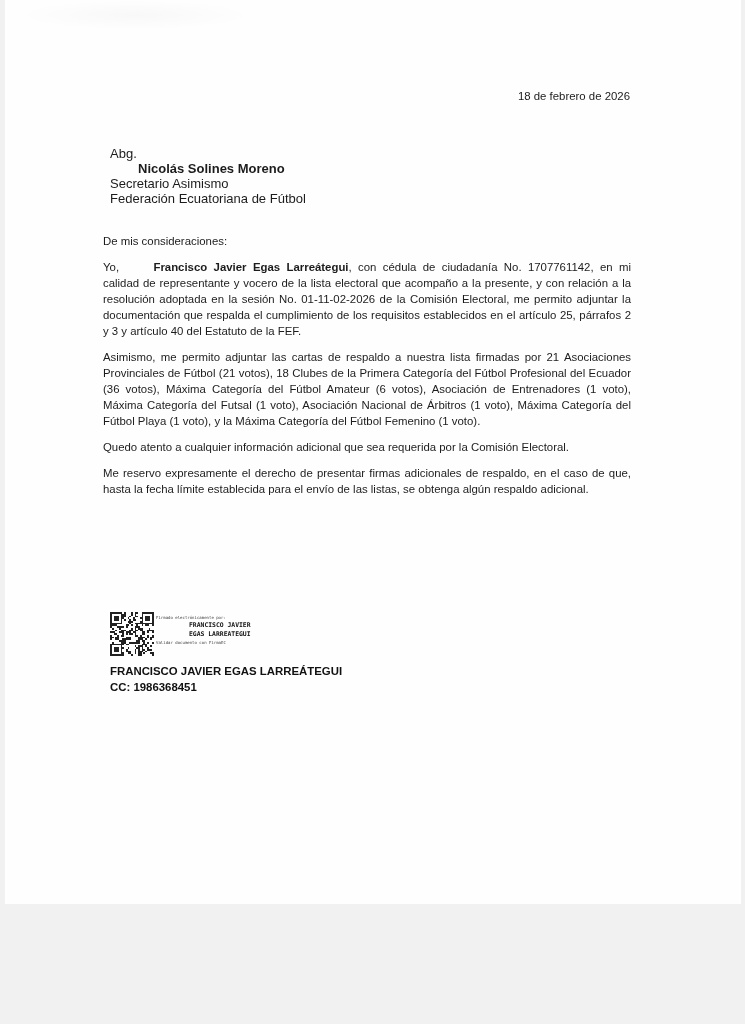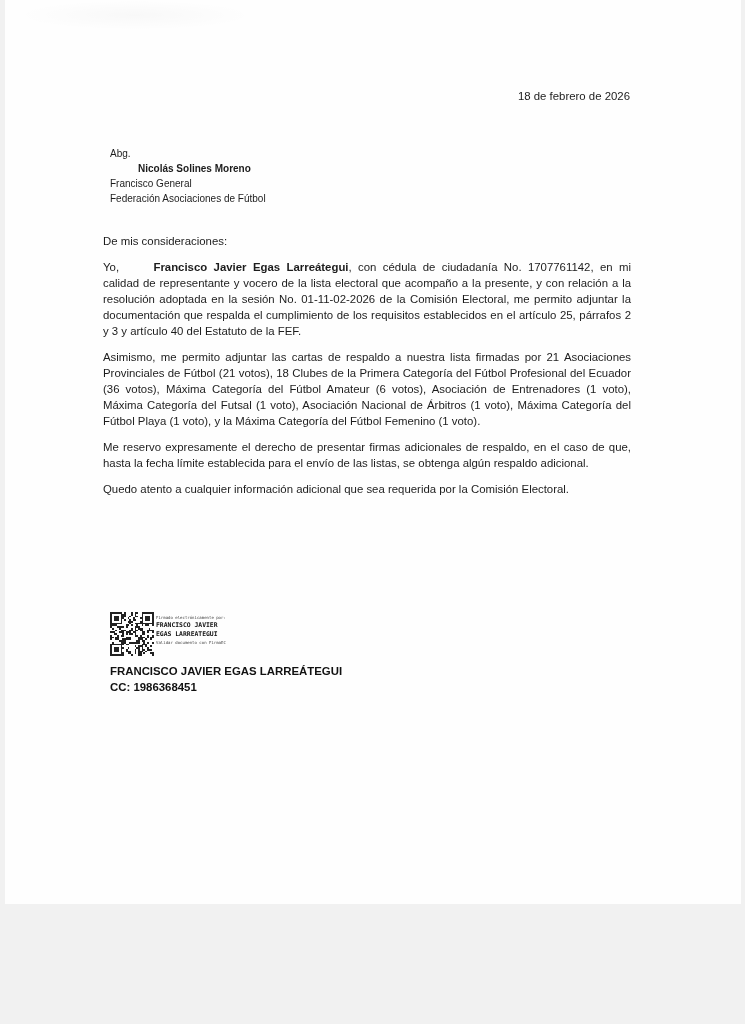--- a/index.html
+++ b/index.html
@@ -18,21 +18,21 @@
   .page::before {
     content: ""; position: absolute; left: 10px; top: 0; width: 240px; height: 30px;
     background: radial-gradient(ellipse at center, rgba(0,0,0,0.025), rgba(0,0,0,0) 70%);
   }
   .date {
     position: absolute; right: 111px; top: 88px;
     font-size: 11.4px; line-height: 16px; color: #1c1c1c;
   }
   .recipient {
     position: absolute; left: 105px; top: 146px;
-    font-size: 10px; line-height: 15px;
+    font-size: 13px; line-height: 15px;
   }
   .recipient div { white-space: nowrap; }
   .bold { font-weight: bold; padding-left: 28px; }
   .body-text {
     position: absolute; left: 98px; top: 233px; width: 528px;
     font-size: 11.4px; line-height: 16px;
   }
   .body-text p { margin: 0 0 10px 0; text-align: justify; }
   .body-text p.salutation { margin-bottom: 10px; }
   .signature {
@@ -40,46 +40,46 @@
     display: flex; align-items: flex-start;
   }
   .qr {
     width: 44px; height: 44px;
   }
   .sig-text {
     margin-left: 2px; margin-top: 2px;
     font-family: "DejaVu Sans Mono", monospace;
   }
   .sig-small { font-size: 4px; line-height: 7px; color: #444; }
-  .sig-name { font-size: 6.4px; line-height: 9px; font-weight: bold; color: #111; }
+  .sig-name { font-size: 6.4px; line-height: 9px; font-weight: bold; color: #111; margin-left: 33px; }
   .signer {
     position: absolute; left: 105px; top: 663px;
     font-size: 11.4px; line-height: 16px; font-weight: bold; color: #111;
   }
 </style>
 </head>
 <body>
 
 <div class="page">
 
   <div class="date">18 de febrero de 2026</div>
 
   <div class="recipient">
     <div>Abg.</div>
     <div class="bold">Nicolás Solines Moreno</div>
-    <div>Francisco General</div>
-    <div>Federación Asociaciones de Fútbol</div>
+    <div>Secretario Asimismo</div>
+    <div>Federación Ecuatoriana de Fútbol</div>
   </div>
 
   <div class="body-text">
     <p class="salutation">De mis consideraciones:</p>
     <p><span>Yo, </span><span class="bold">Francisco Javier Egas Larreátegui</span><span>, con cédula de ciudadanía No. 1707761142, en mi calidad de representante y vocero de la lista electoral que acompaño a la presente, y con relación a la resolución adoptada en la sesión No. 01-11-02-2026 de la Comisión Electoral, me permito adjuntar la documentación que respalda el cumplimiento de los requisitos establecidos en el artículo 25, párrafos 2 y 3 y artículo 40 del Estatuto de la FEF.</span></p>
     <p>Asimismo, me permito adjuntar las cartas de respaldo a nuestra lista firmadas por 21 Asociaciones Provinciales de Fútbol (21 votos), 18 Clubes de la Primera Categoría del Fútbol Profesional del Ecuador (36 votos), Máxima Categoría del Fútbol Amateur (6 votos), Asociación de Entrenadores (1 voto), Máxima Categoría del Futsal (1 voto), Asociación Nacional de Árbitros (1 voto), Máxima Categoría del Fútbol Playa (1 voto), y la Máxima Categoría del Fútbol Femenino (1 voto).</p>
+    <p>Quedo atento a cualquier información adicional que sea requerida por la Comisión Electoral.</p>
     <p>Me reservo expresamente el derecho de presentar firmas adicionales de respaldo, en el caso de que, hasta la fecha límite establecida para el envío de las listas, se obtenga algún respaldo adicional.</p>
-    <p>Quedo atento a cualquier información adicional que sea requerida por la Comisión Electoral.</p>
   </div>
 
   <div class="signature">
     <svg class="qr" viewBox="0 0 25 25" shape-rendering="crispEdges" id="qr-svg">
         <rect x="0" y="0" width="1" height="1" fill="#222"></rect>
         <rect x="1" y="0" width="1" height="1" fill="#222"></rect>
         <rect x="2" y="0" width="1" height="1" fill="#222"></rect>
         <rect x="3" y="0" width="1" height="1" fill="#222"></rect>
         <rect x="4" y="0" width="1" height="1" fill="#222"></rect>
         <rect x="5" y="0" width="1" height="1" fill="#222"></rect>

